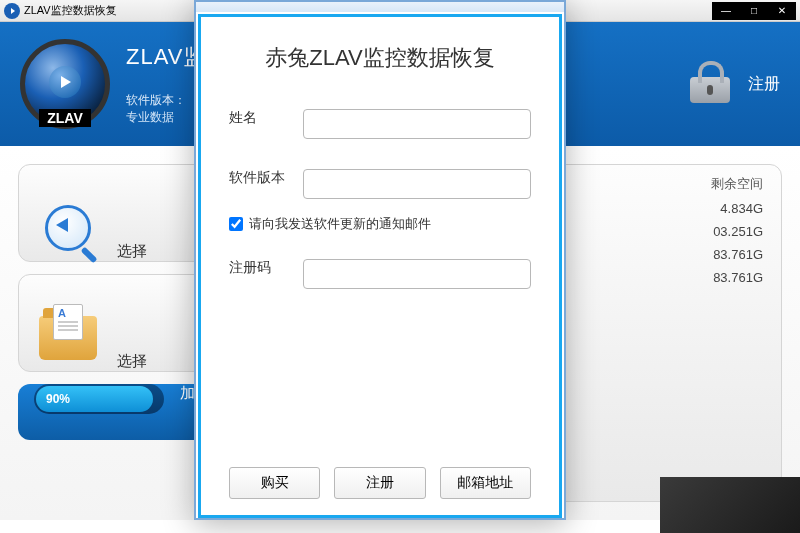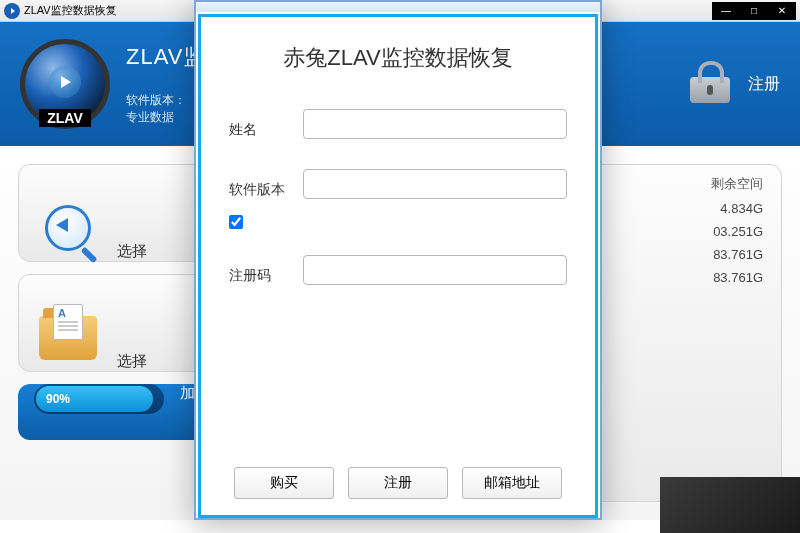--- a/index.html
+++ b/index.html
@@ -46,25 +46,25 @@
 .progress-card { background: linear-gradient(180deg, #187fd6, #0d5da6); border-radius: 12px; height: 56px; display: flex; align-items: flex-start; padding: 0 16px; gap: 16px; }
 .progress-pill { width: 130px; height: 30px; background: linear-gradient(180deg, #0a4d8a, #08396a); border-radius: 15px; position: relative; overflow: hidden; }
 .progress-fill { position: absolute; top: 2px; left: 2px; height: 26px; background: linear-gradient(180deg, #34c1f7, #0e8fd6); border-radius: 13px; display: flex; align-items: center; padding-left: 10px; color: #fff; font-size: 12px; font-weight: bold; }
 .progress-label { color: #fff; font-size: 15px; }
 
 .right-panel { flex: 1; background: linear-gradient(180deg, #fdfdfd, #e9e9e9); border: 1px solid #d5d5d5; border-radius: 12px; padding: 10px 18px; }
 .right-panel .col-head { font-size: 13px; color: #555; text-align: right; }
 .right-panel .val { font-size: 13px; color: #444; text-align: right; margin-top: 8px; }
 
 
-.modal-outer { position: absolute; top: 0; left: 194px; width: 408px; height: 520px; background: #fff; border: 2px solid #7aa8d8; box-shadow: 0 4px 30px rgba(0,0,0,0.3); }
+.modal-outer { position: absolute; top: 0; left: 194px; width: 372px; height: 520px; background: #fff; border: 2px solid #7aa8d8; box-shadow: 0 4px 30px rgba(0,0,0,0.3); }
 .modal-outer-title { height: 10px; background: linear-gradient(#eaf2fb, #d7e7f7); }
 .modal-inner { margin: 2px; border: 3px solid #19a8f0; height: 504px; padding: 26px 28px 16px; display: flex; flex-direction: column; }
 .modal-title { font-size: 22px; text-align: center; color: #333; margin-bottom: 36px; }
-.form-row { display: flex; align-items: flex-end; margin-bottom: 30px; }
+.form-row { display: flex; align-items: flex-start; margin-bottom: 30px; }
 .form-label { width: 74px; font-size: 14px; color: #333; }
 .form-input { flex: 1; height: 30px; border: 1px solid #b8b8b8; border-radius: 4px; padding: 0 8px; font-size: 13px; }
 .check-row { display: flex; align-items: center; gap: 6px; font-size: 13px; color: #333; margin: -14px 0 26px 0; }
 .check-row input { width: 14px; height: 14px; }
 .spacer { flex: 1; }
 .modal-buttons { display: flex; gap: 14px; justify-content: center; margin-top: auto; }
 .modal-btn { width: 100px; height: 32px; border: 1px solid #b8b8b8; background: linear-gradient(#fff, #f0f0f0); border-radius: 3px; font-size: 14px; cursor: pointer; }
 
 .corner { position: absolute; bottom: 0; right: 0; width: 140px; height: 56px; background: linear-gradient(135deg, #3a3a3a, #1a1a1a); }
 </style>
@@ -148,20 +148,21 @@
       <input class="form-input" style="">
     </div>
 
     <div class="form-row">
       <span class="form-label">软件版本</span>
       <input class="form-input" style="">
     </div>
 
     <label class="check-row">
       <input type="checkbox" id="nl" checked="" style="">
+      <span>请向我发送软件更新的通知邮件</span>
     </label>
 
     <div class="form-row">
       <span class="form-label">注册码</span>
       <input class="form-input" style="">
     </div>
 
     <div class="spacer"></div>
 
     <div class="modal-buttons">

